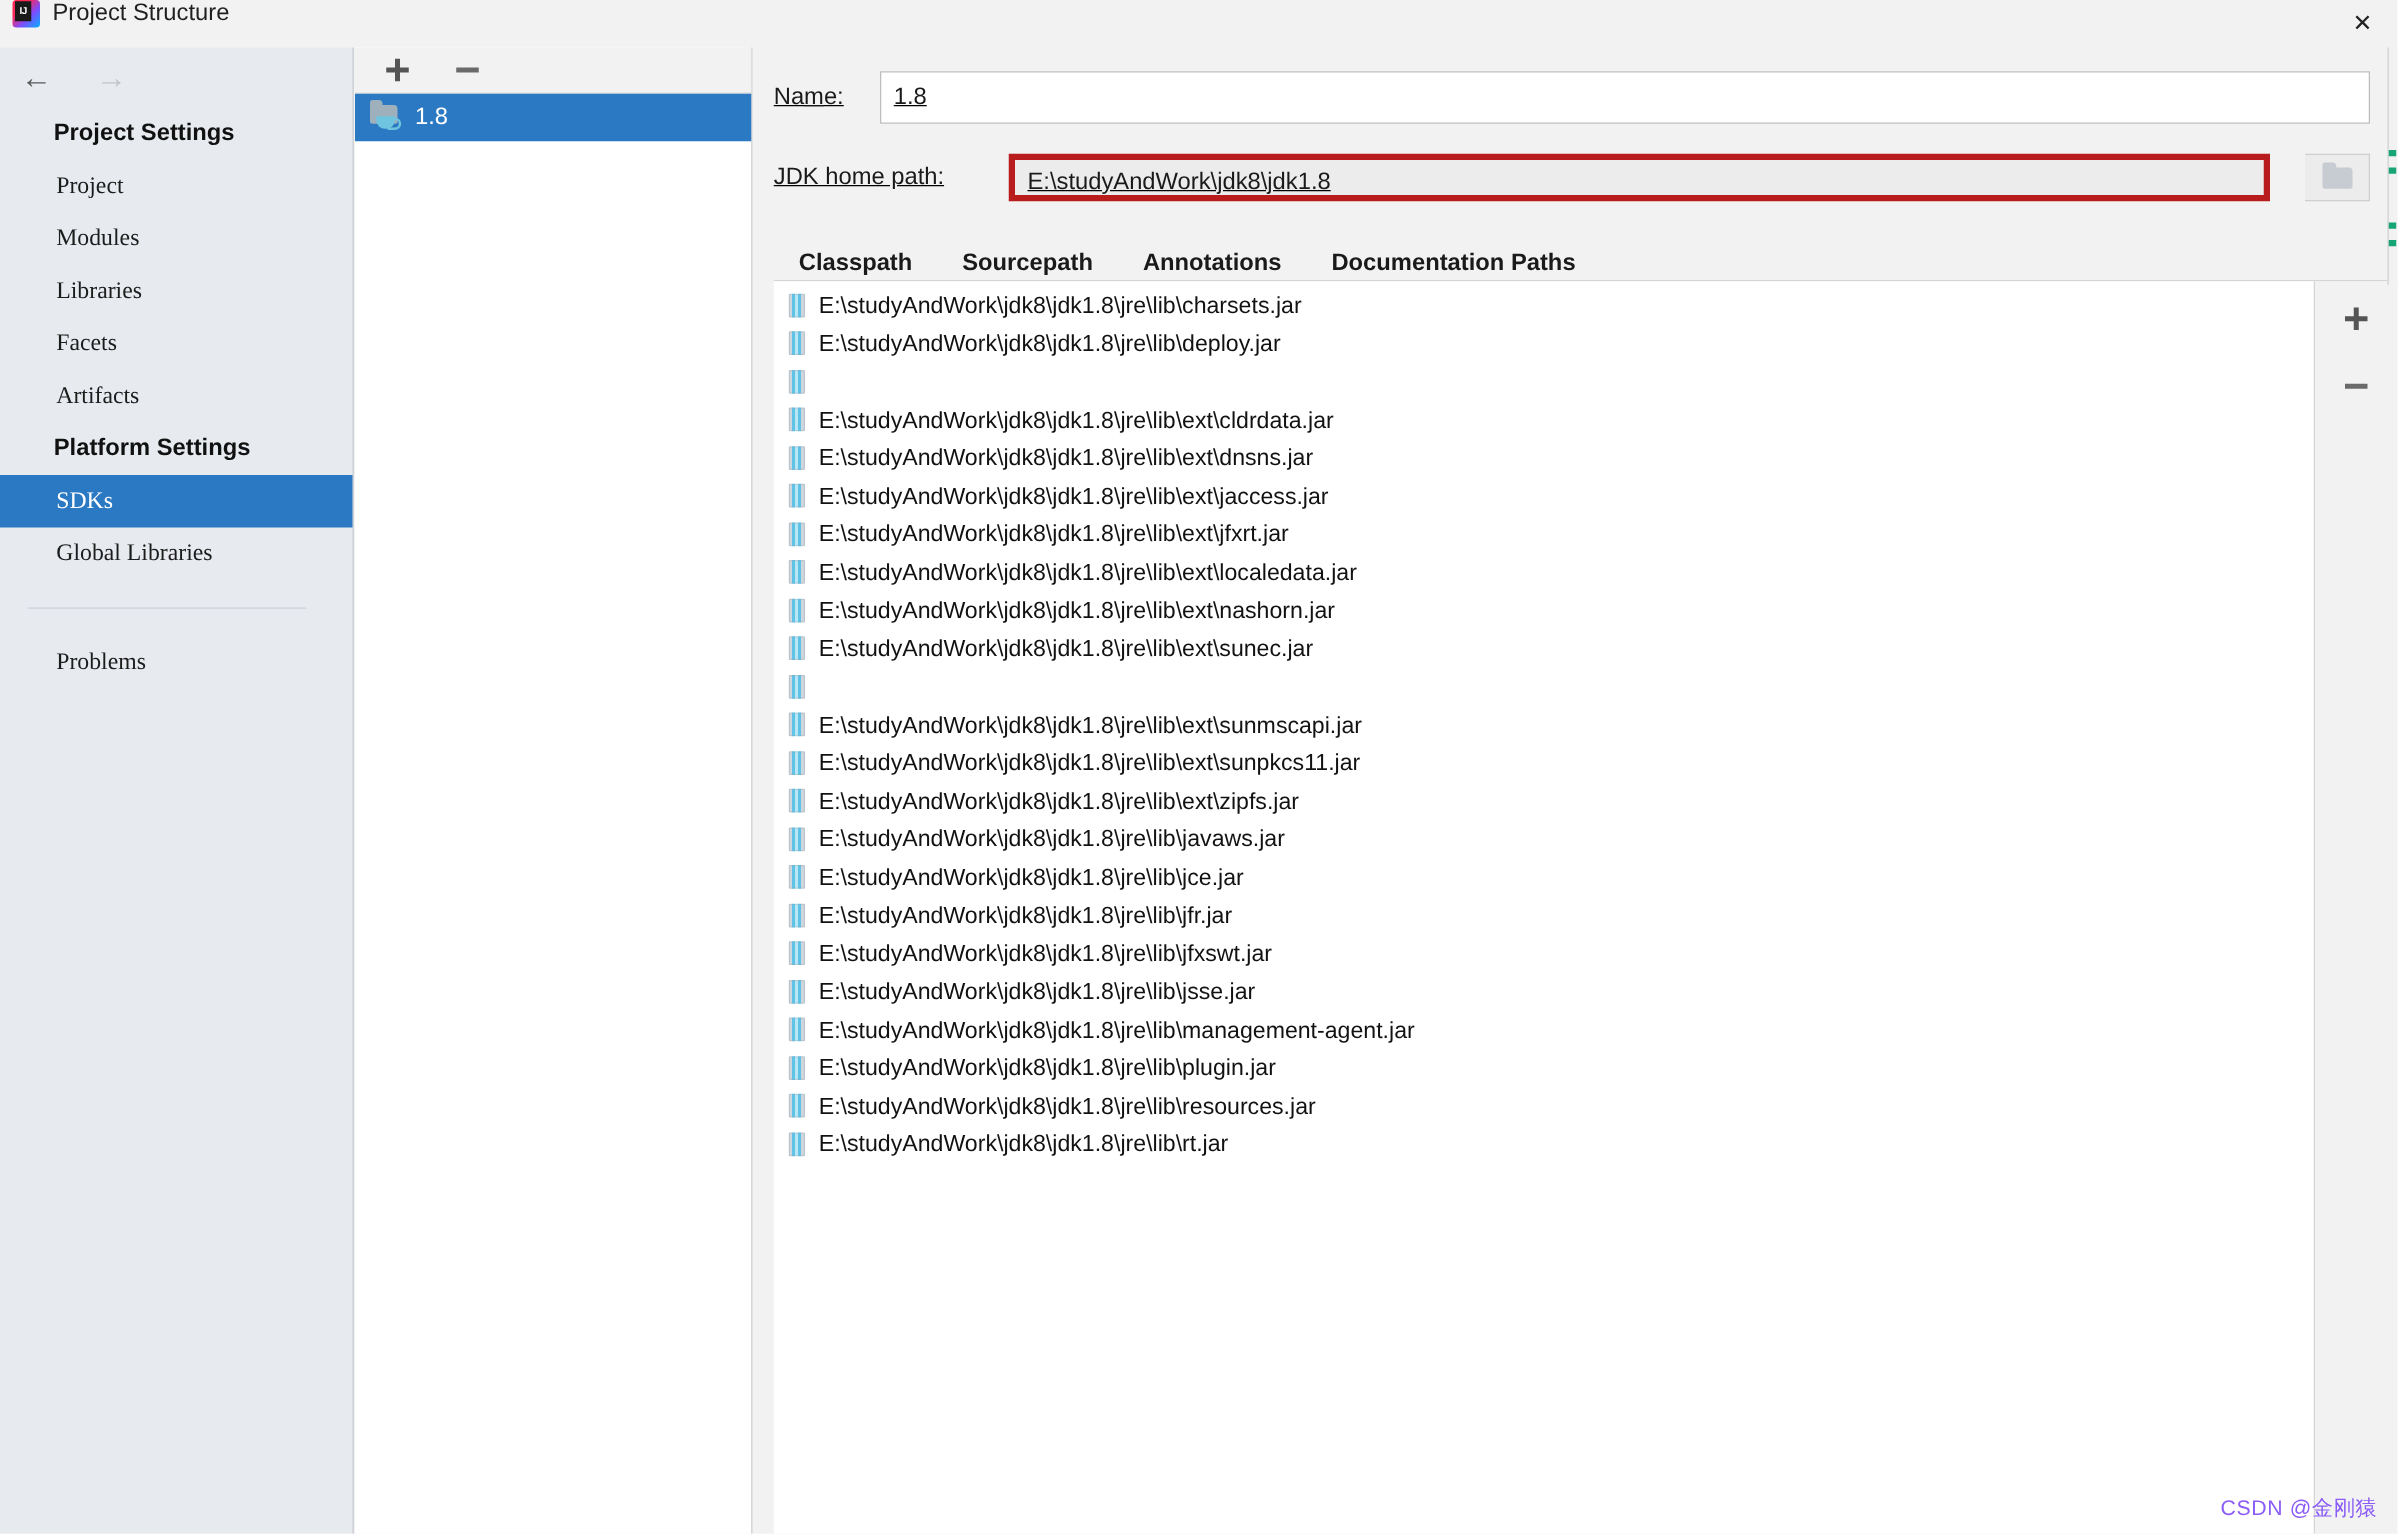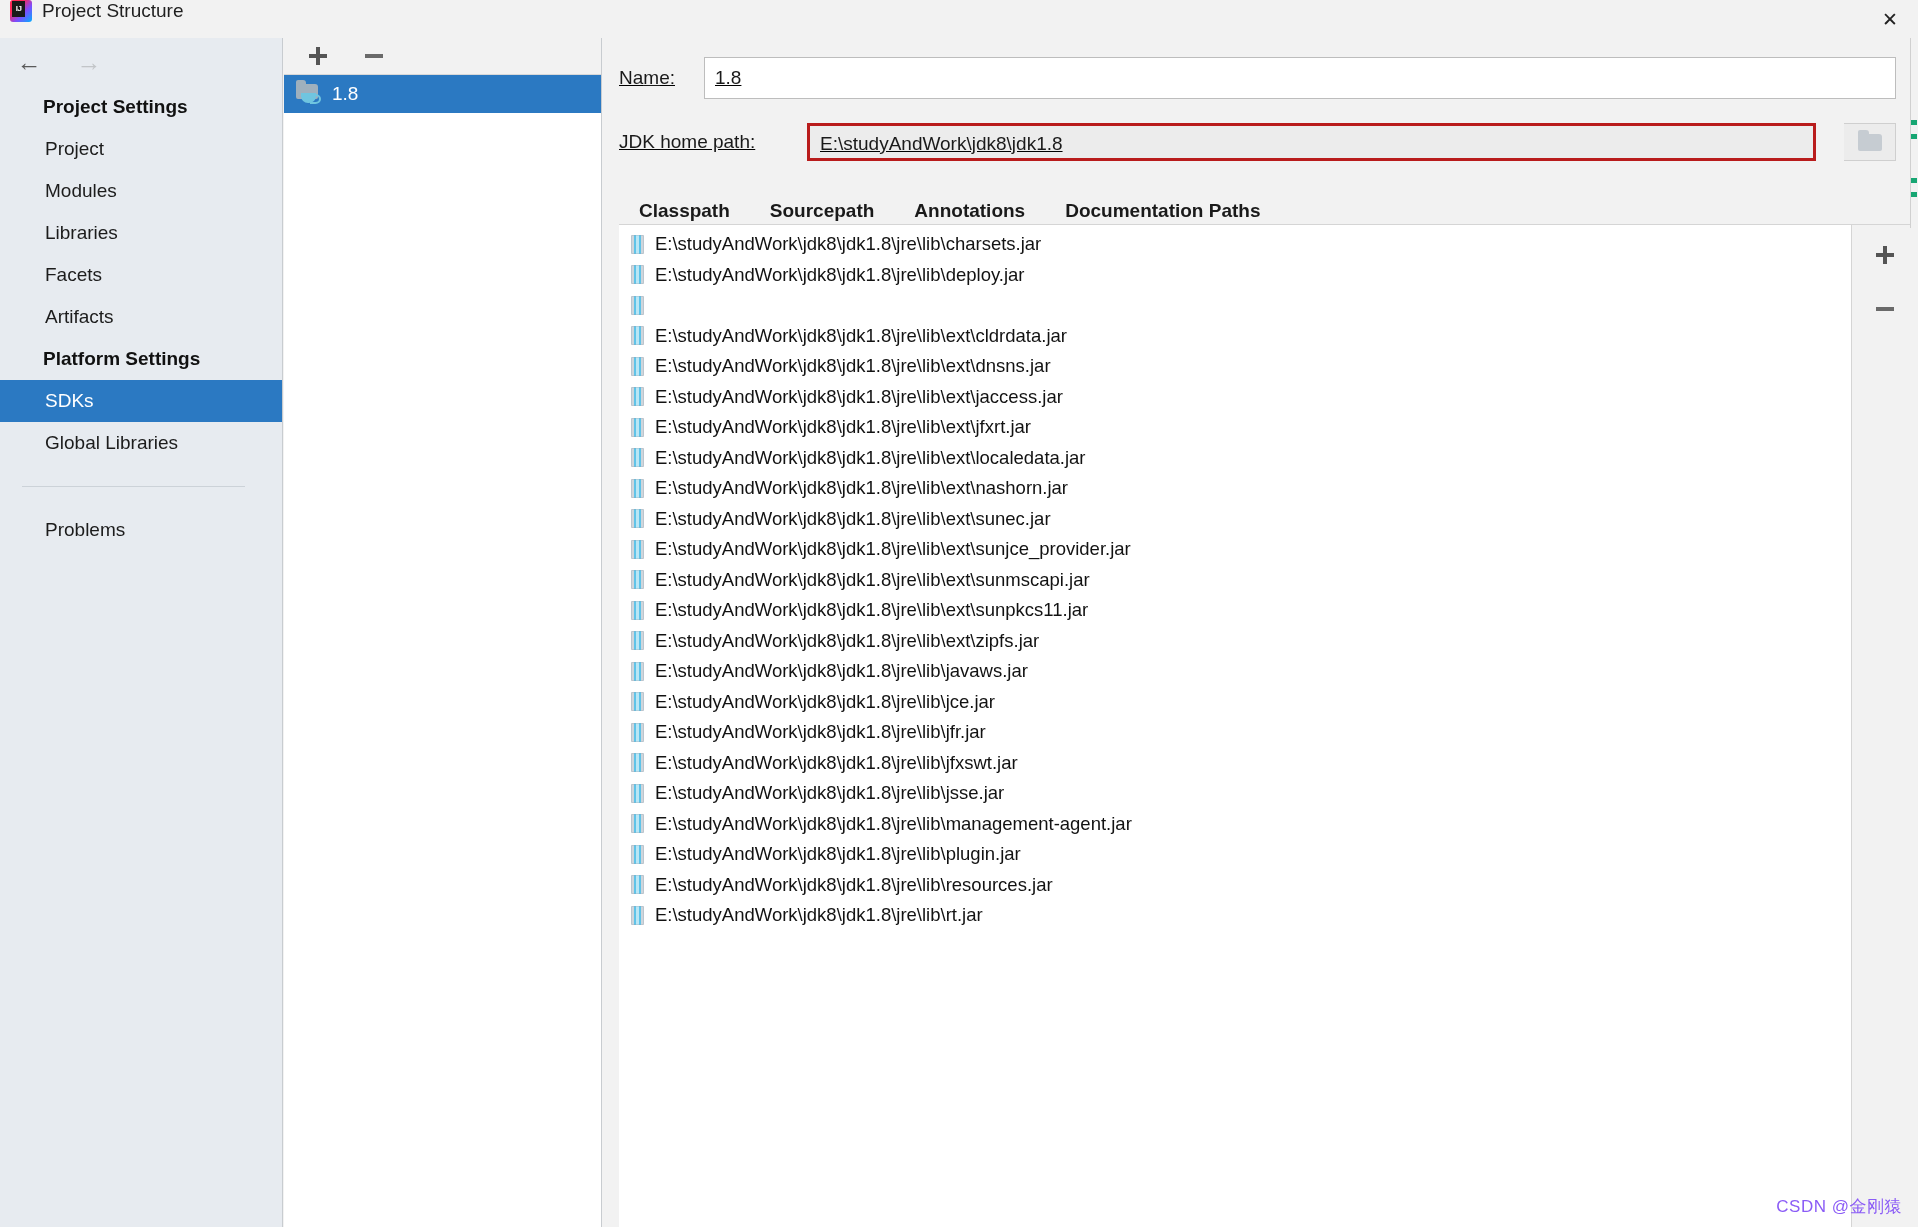--- a/index.html
+++ b/index.html
@@ -90,20 +90,21 @@
     margin-left: 29px;
   }
   .nav-item {
     font-size: 19px;
     color: #1c1c1c;
     height: 42px;
     line-height: 42px;
     padding-left: 45px;
     cursor: pointer;
     white-space: nowrap;
+    font-family: Liberation Serif, serif;
   }
   .nav-item.selected {
     background: #2b79c2;
     color: #ffffff;
   }
   .nav-sep {
     margin: 22px 37px 22px 22px;
     height: 1px;
     background: #ccd2d8;
   }
@@ -211,21 +212,21 @@
     line-height: 40px;
     font-family: "Liberation Sans", sans-serif;
   }
 
   .jdk-row { margin-top: 22px; height: 40px; gap: 28px; }
   .jdk-label { width: 160px; }
   .readonly-input {
     flex: 1;
     height: 38px;
     background: #ececec;
-    border: 3px solid #b91c1c;
+    border: 5px solid #b91c1c;
     font-size: 19px;
     color: #1a1a1a;
     padding: 0 10px;
     line-height: 36px;
     white-space: nowrap;
     overflow: hidden;
   }
   .browse-btn {
     width: 52px; height: 38px;
     margin-right: 22px;
@@ -453,21 +454,20 @@
           <div class="cp-row">
             <span class="jar-icon"></span>
             <span class="cp-text">E:\studyAndWork\jdk8\jdk1.8\jre\lib\ext\nashorn.jar</span>
           </div>
           <div class="cp-row">
             <span class="jar-icon"></span>
             <span class="cp-text">E:\studyAndWork\jdk8\jdk1.8\jre\lib\ext\sunec.jar</span>
           </div>
           <div class="cp-row">
             <span class="jar-icon"></span>
-            <span class="cp-text">E:\studyAndWork\jdk8\jdk1.8\jre\lib\ext\sunjce_provider.jar</span>
           </div>
           <div class="cp-row">
             <span class="jar-icon"></span>
             <span class="cp-text">E:\studyAndWork\jdk8\jdk1.8\jre\lib\ext\sunmscapi.jar</span>
           </div>
           <div class="cp-row">
             <span class="jar-icon"></span>
             <span class="cp-text">E:\studyAndWork\jdk8\jdk1.8\jre\lib\ext\sunpkcs11.jar</span>
           </div>
           <div class="cp-row">

